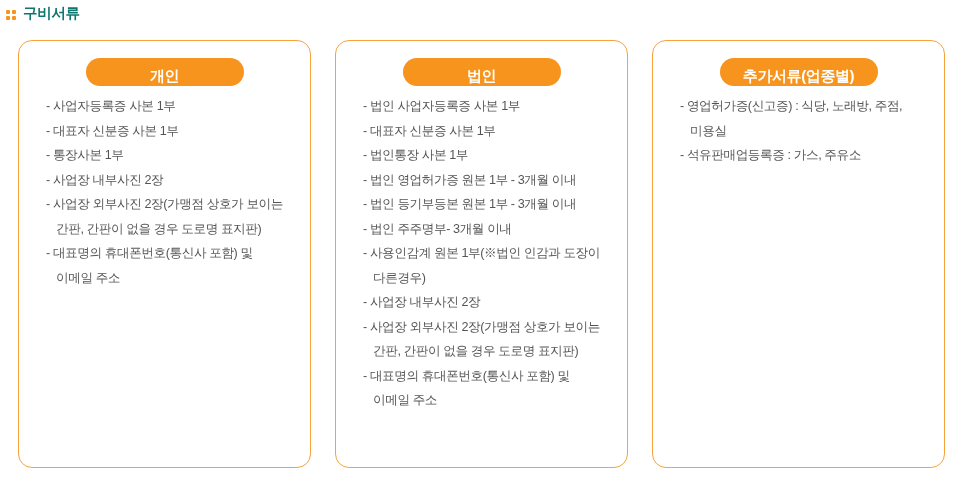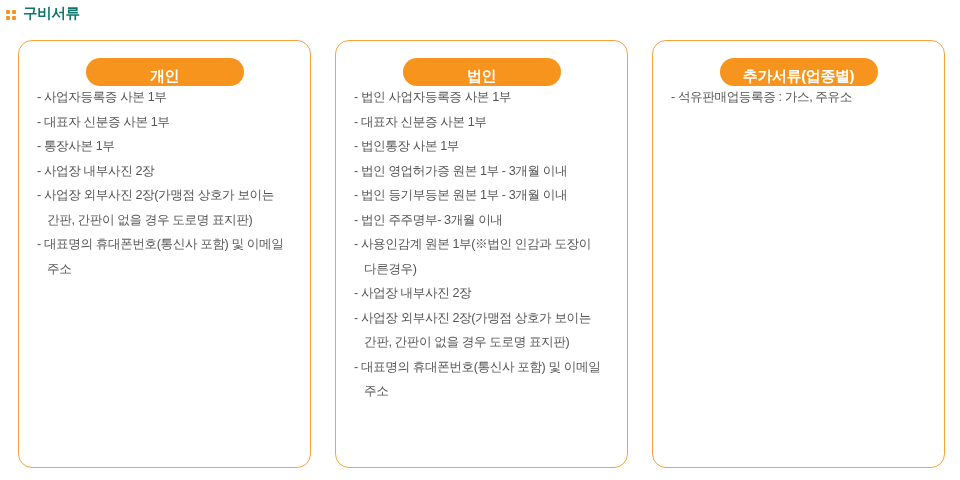--- a/index.html
+++ b/index.html
@@ -84,21 +84,21 @@
     color: #ffffff;
     font-size: 15px;
     font-weight: bold;
     text-align: center;
     border-radius: 20px;
     letter-spacing: -0.4px;
     white-space: nowrap;
     margin-top: 35px;
   }
   .card-list {
-    margin: 0;
+    margin: 9px;
     padding: 0;
     list-style: none;
   }
   .card-list li {
     font-size: 12.6px;
     line-height: 24.5px;
     color: #555555;
     letter-spacing: -0.4px;
     padding-left: 10px;
     text-indent: -10px;
@@ -147,18 +147,19 @@
         <li>- 사용인감계 원본 1부(※법인 인감과 도장이 다른경우)</li>
         <li>- 사업장 내부사진 2장</li>
         <li>- 사업장 외부사진 2장(가맹점 상호가 보이는 간판, 간판이 없을 경우 도로명 표지판)</li>
         <li>- 대표명의 휴대폰번호(통신사 포함) 및 이메일 주소</li>
       </ul>
     </div>
 
     <div class="card tall">
       <div class="card-pill">추가서류(업종별)</div>
       <ul class="card-list">
+        <li>- 영업허가증(신고증) : 식당, 노래방, 주점, 미용실</li>
         <li>- 석유판매업등록증 : 가스, 주유소</li>
       </ul>
     </div>
 
   </div>
 </div>
 
 </body></html>

